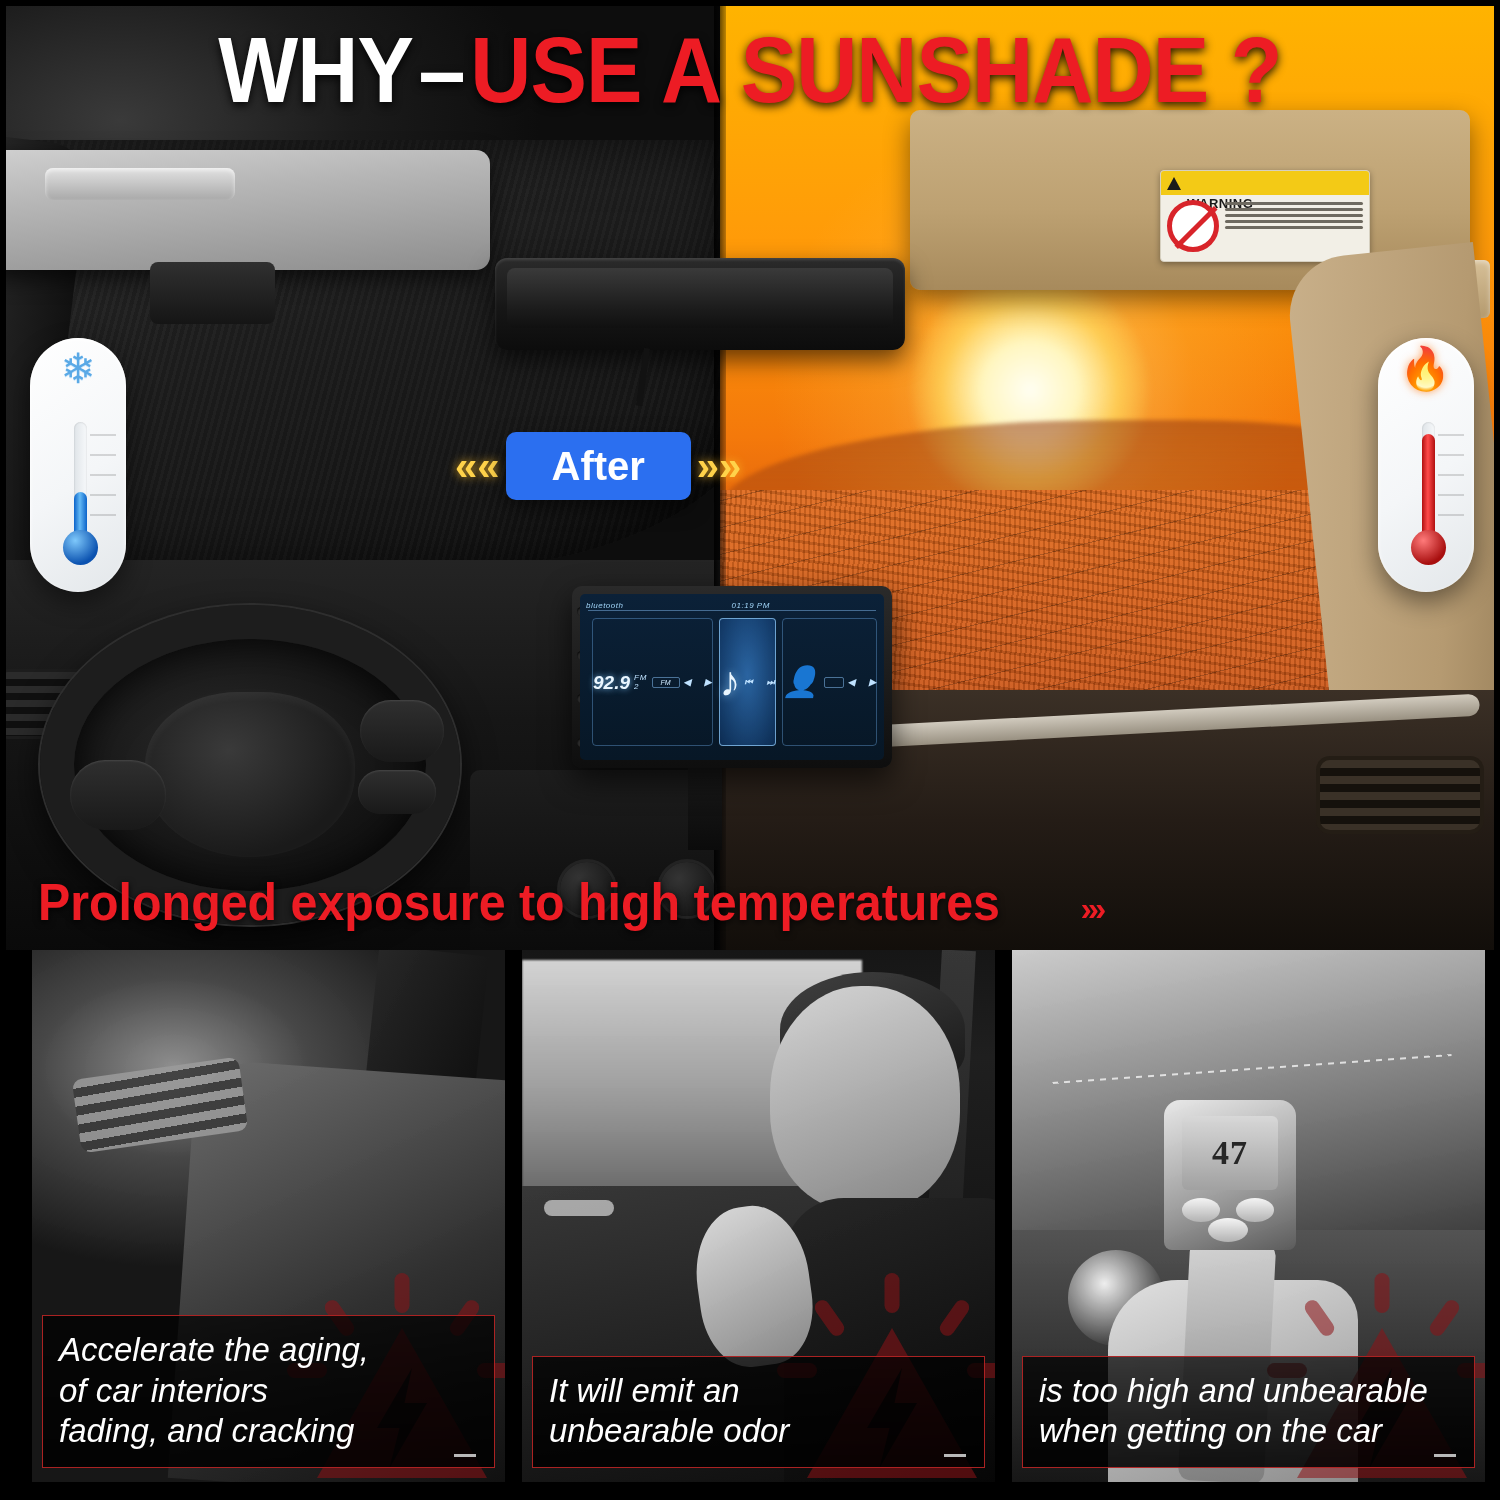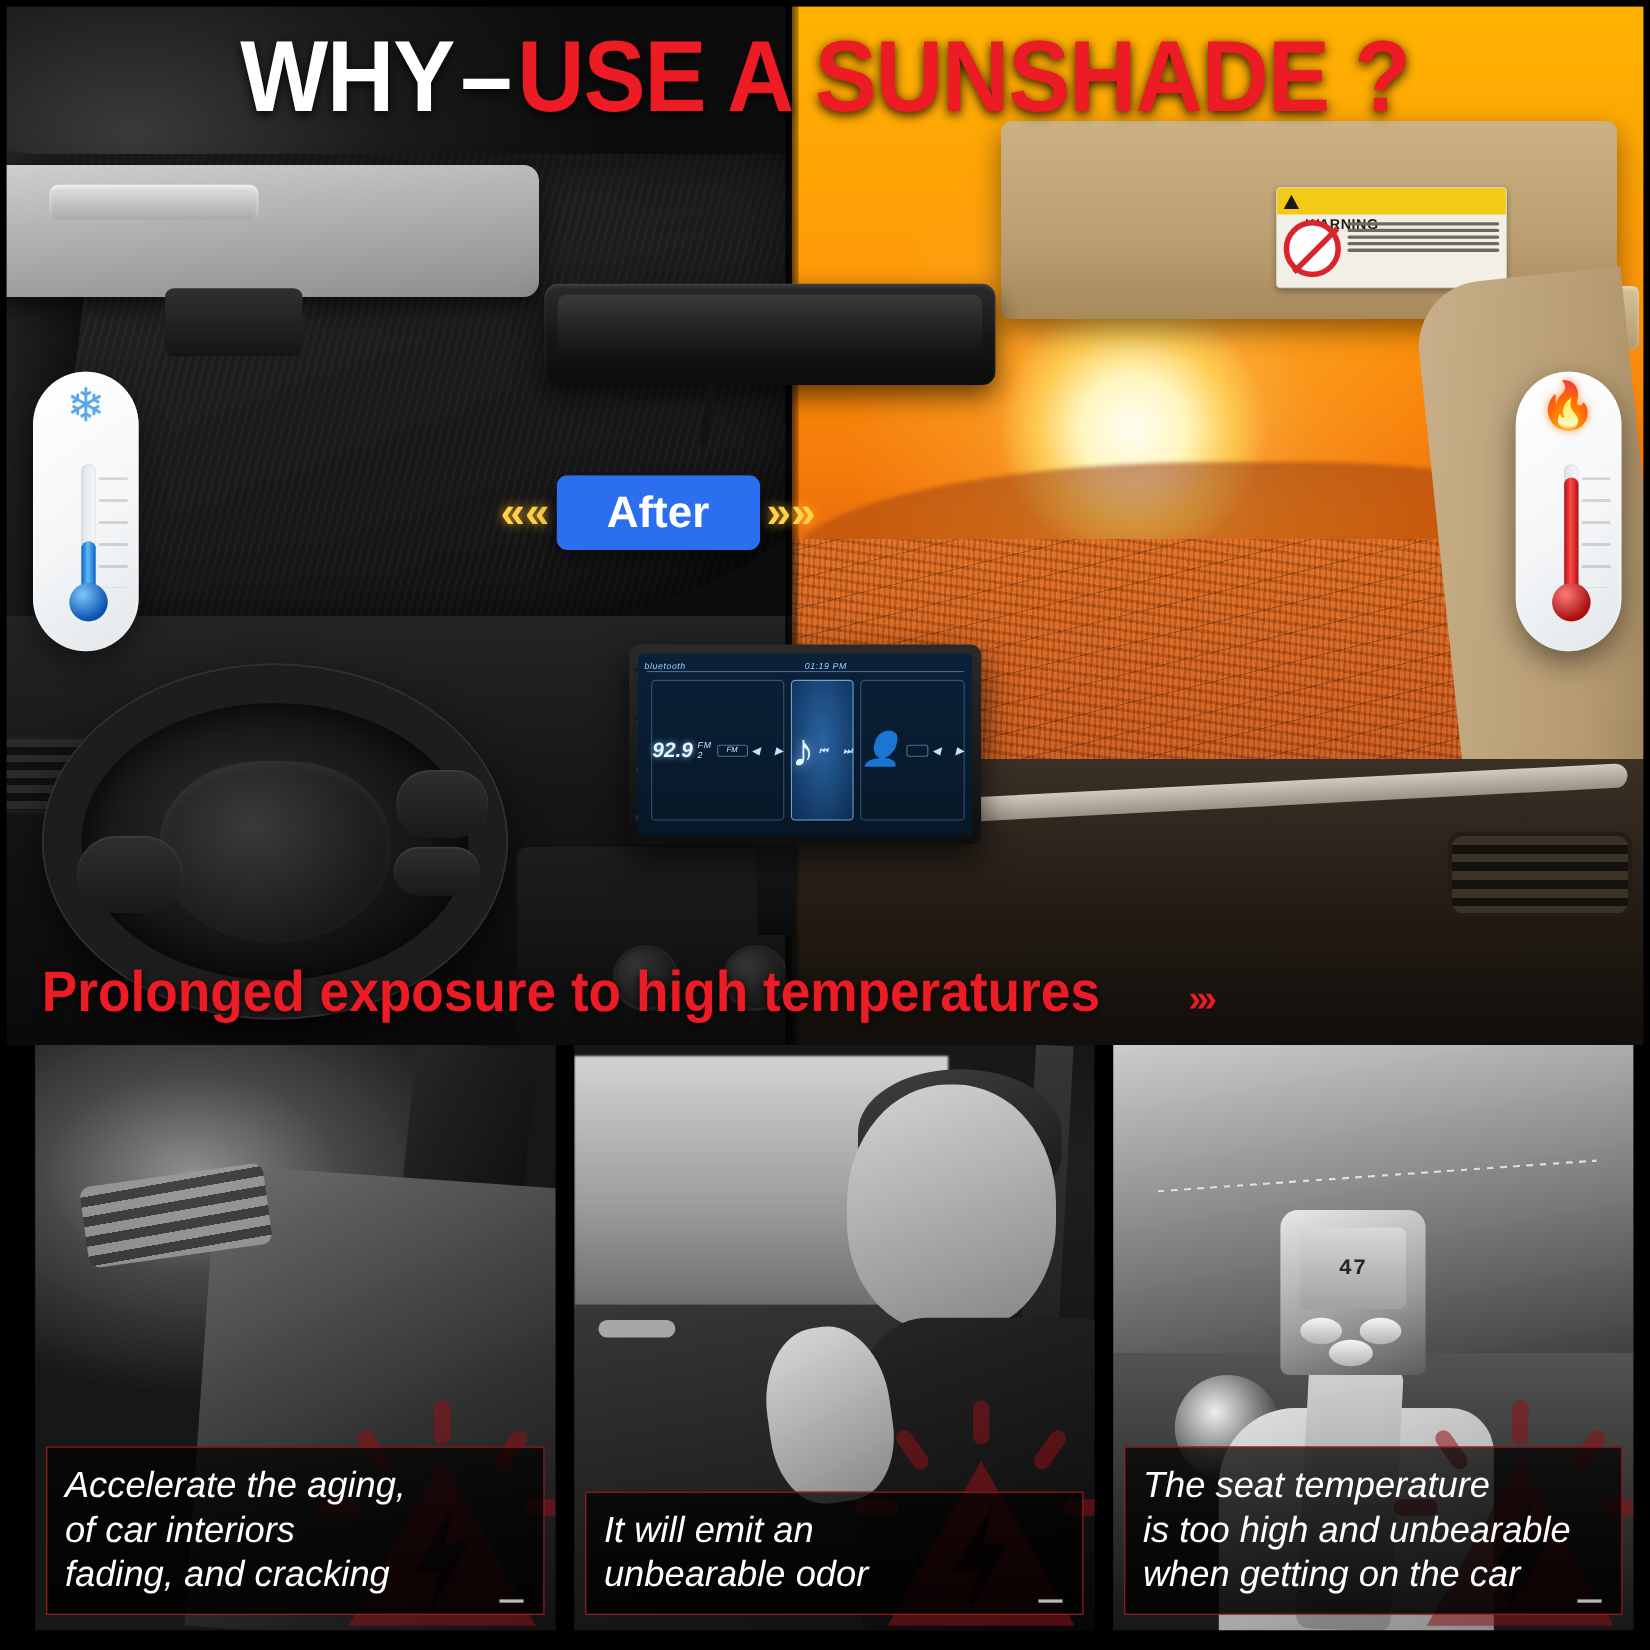--- a/index.html
+++ b/index.html
@@ -219,21 +219,21 @@
   .ph3 .seatback{position:absolute;left:0;top:0;width:473px;height:300px;
     background:linear-gradient(170deg,#c8c8c8,#7b7b7b 55%,#3c3c3c);}
   .ph3 .stitch{position:absolute;left:40px;top:118px;width:400px;height:2px;
     background:repeating-linear-gradient(90deg,#eee 0 6px,transparent 6px 12px);transform:rotate(-4deg);opacity:.8;}
   .ph3 .cushion{position:absolute;left:0;top:280px;width:473px;height:260px;
     background:linear-gradient(180deg,#555,#1a1a1a);}
   .ph3 .gun{position:absolute;left:152px;top:150px;width:132px;height:150px;border-radius:16px 16px 8px 8px;
     background:linear-gradient(160deg,#e3e3e3,#9a9a9a 60%,#5d5d5d);}
   .ph3 .gun-screen{position:absolute;left:18px;top:16px;width:96px;height:74px;border-radius:6px;
     background:linear-gradient(180deg,#cfd6c8,#9aa292);display:flex;align-items:center;justify-content:center;}
-  .ph3 .gun-read{font-family:Liberation Mono, monospace;font-weight:bold;font-size:20px;color:#2b2b2b;letter-spacing:1px;}
+  .ph3 .gun-read{font-family:Liberation Serif, serif;font-weight:bold;font-size:34px;color:#2b2b2b;letter-spacing:1px;}
   .ph3 .gun-btns{position:absolute;left:18px;top:98px;width:96px;height:42px;}
   .ph3 .gun-btns i{position:absolute;border-radius:50%;background:linear-gradient(180deg,#efefef,#b0b0b0);}
   .ph3 .gun-grip{position:absolute;left:172px;top:292px;width:86px;height:240px;border-radius:12px;
     background:linear-gradient(170deg,#cfcfcf,#7d7d7d);transform:rotate(3deg);}
   .ph3 .hand3{position:absolute;left:96px;top:330px;width:250px;height:210px;border-radius:70px 40px 0 0;
     background:linear-gradient(160deg,#dcdcdc,#8a8a8a);}
   .ph3 .watch{position:absolute;left:56px;top:300px;width:96px;height:96px;border-radius:50%;
     background:radial-gradient(circle at 38% 35%,#e9e9e9,#4a4a4a 68%, #1c1c1c);}
 
   
@@ -468,21 +468,20 @@
           <path d="M50 28 L84 88 L16 88 Z"></path>
           <rect x="47" y="6" width="6" height="16" rx="3"></rect>
           <rect x="22" y="16" width="6" height="16" rx="3" transform="rotate(-35 25 24)"></rect>
           <rect x="72" y="16" width="6" height="16" rx="3" transform="rotate(35 75 24)"></rect>
           <rect x="4" y="42" width="16" height="6" rx="3"></rect>
           <rect x="80" y="42" width="16" height="6" rx="3"></rect>
         </g>
         <path d="M54 44 L40 68 L49 68 L45 84 L60 58 L51 58 Z" fill="#1a0305"></path>
       </svg>
       <div class="caption">
-        <span>The seat temperature</span>
         <span>is too high and unbearable</span>
         <span>when getting on the car</span>
         <i class="cap-dash"></i>
       </div>
     </div>
   </div>
 
   <div class="frame"></div>
 </div>
 

